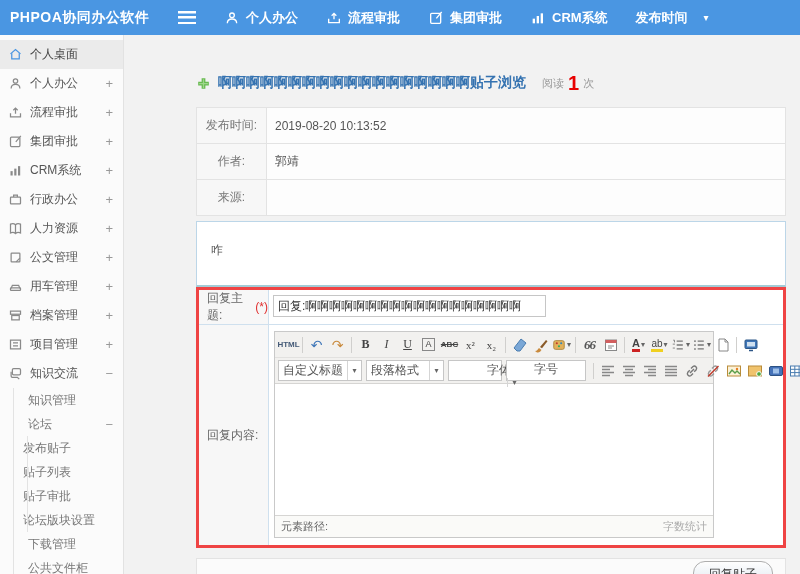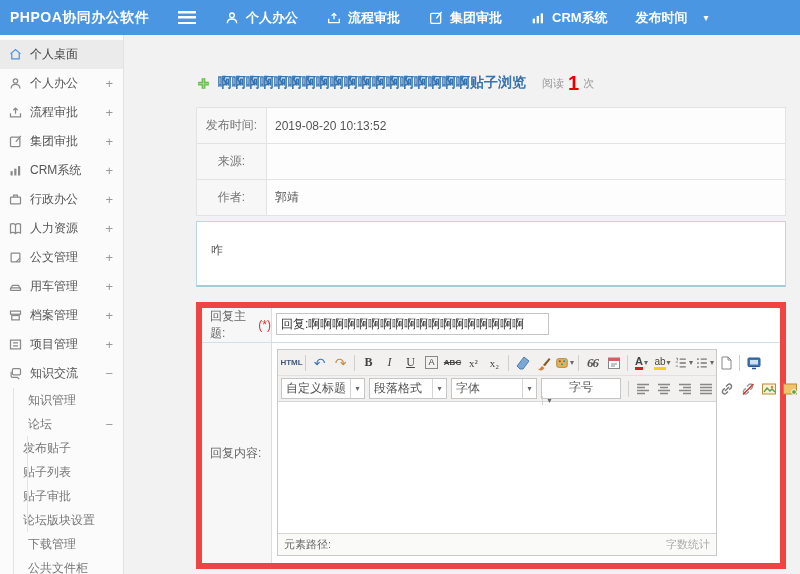--- a/index.html
+++ b/index.html
@@ -54,21 +54,21 @@
   table.info { width: 100%; border-collapse: collapse; margin-top: 12px;
     border: 1px solid #dcdcdc; background: #fdfdfd; }
   table.info th { width: 70px; background: #f7f7f7; font-weight: normal; text-align: center;
     padding: 9px 8px; border: 1px solid #e3e3e3; color: #777; }
   table.info td { padding: 9px 8px; border: 1px solid #e3e3e3; color: #555; }
 
   .post-content { margin-top: 5px; background: #fff; border: 1px solid #bcd6e8;
     border-bottom: 2px solid #a3ccd6; height: 66px; padding: 20px 0 0 14px; color: #555; }
 
   
-  .reply-form { margin-top: 15px; border: 6px solid #ef4444; background: #c4b5fd; }
+  .reply-form { margin-top: 0; border: 3px solid #ef4444; background: #c4b5fd; }
   .form-row { display: flex; }
   .form-row + .form-row { border-top: 1px solid #cfe0ee; }
   .form-label { width: 70px; flex: none; background: #f7f7f7; border-right: 1px solid #cfe0ee;
     display: flex; align-items: center; padding-left: 8px; color: #666; }
   .req { color: #e03030; margin-left: 2px; }
   .form-value { flex: 1; padding: 5px 4px; background: #fff; }
   .subject-input { width: 273px; height: 22px; border: 1px solid #c6c6c6; font-size: 12px;
     padding: 0 4px; color: #333; font-family: inherit; }
 
   
@@ -92,21 +92,21 @@
   .t-sup, .t-sub { font-size: 11px; font-family: "Liberation Serif", serif; }
   .t-quote { font-weight: bold; font-style: italic; font-size: 13px; color: #555;
     font-family: "Liberation Serif", serif; letter-spacing: -1px; }
   .t-colorA .tb-text { border-bottom: 3px solid #cc2222; font-size: 11px; font-weight: bold; line-height: 12px; }
   .t-hilite .tb-text { border-bottom: 3px solid #f0d020; font-size: 10px; line-height: 11px; }
   .tb-select { background: #fff; border: 1px solid #c6c6c6; height: 21px; margin-right: 4px;
     display: inline-flex; align-items: center; font-size: 12px; color: #555; cursor: pointer; }
   .tb-select .sel-label { flex: 1; padding: 0 4px; white-space: nowrap; }
   .tb-select .sel-caret { border-left: 1px solid #d5d5d5; width: 14px; text-align: center;
     font-size: 8px; color: #666; align-self: stretch; display: flex; align-items: center; justify-content: center; }
-  .w-heading { width: 84px; } .w-para { width: 78px; } .w-font { width: 86px; } .w-size { width: 80px; flex-direction: column; }
+  .w-heading { width: 84px; } .w-para { width: 78px; } .w-font { width: 54px; padding-left: 34px; } .w-size { width: 80px; flex-direction: column; }
   .edit-area { height: 131px; background: #fff; cursor: text; }
   .statusbar { border-top: 1px solid #d6d5d3; background: #fafaf8; height: 22px;
     display: flex; align-items: center; padding: 0 6px; font-size: 11px; color: #666; }
   .statusbar .spacer { flex: 1; }
   .statusbar .wordcount { color: #aaa; }
 
   
   .submit-row { margin-top: 10px; background: #fbfbfb; border: 1px solid #e3e3e3; height: 33px;
     display: flex; align-items: center; justify-content: flex-end; padding-right: 12px; }
   .submit-btn { border: 1px solid #aeaeae; border-radius: 12px; padding: 4px 15px;
@@ -432,26 +432,26 @@
     </div>
 
     <table class="info">
       <tbody>
 
       <tr>
             <th>发布时间:</th>
             <td>2019-08-20 10:13:52</td>
           </tr>
           <tr>
+            <th>作者:</th>
+            <td>郭靖</td>
+          </tr>
+          <tr>
             <th>来源:</th>
             <td></td>
-          </tr>
-          <tr>
-            <th>作者:</th>
-            <td>郭靖</td>
           </tr>
         </tbody>
     </table>
 
     <div class="post-content">咋</div>
 
     <div class="reply-form">
       <div class="form-row">
         <div class="form-label">
           <span>回复主题:</span>

